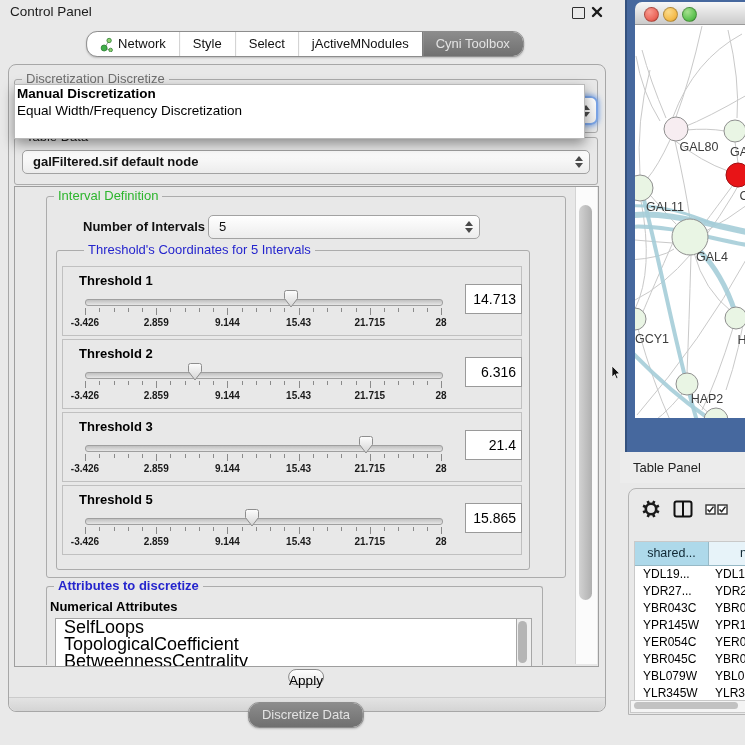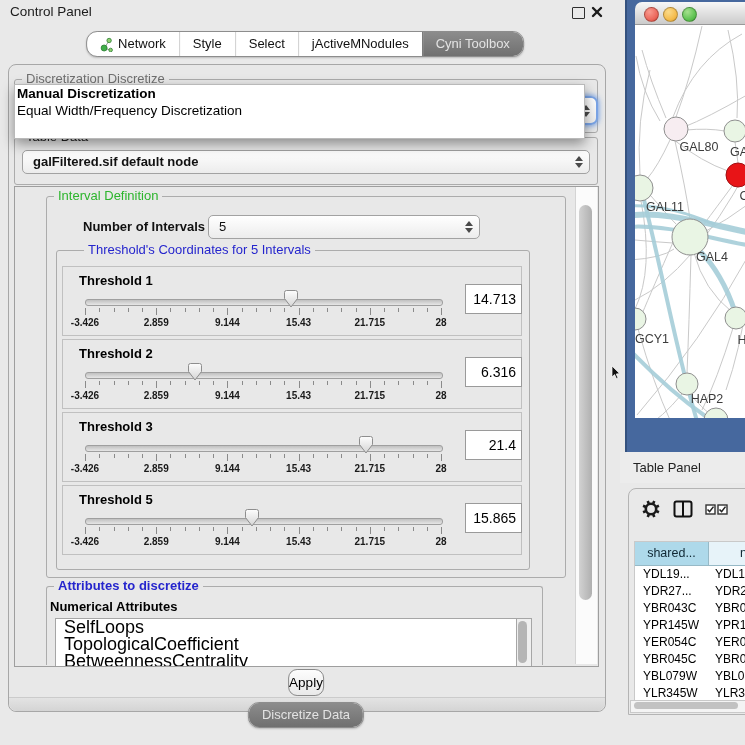--- a/index.html
+++ b/index.html
@@ -57,21 +57,21 @@
   .tick{position:absolute;width:1px;background:#8a8a8a;}
   .ticklab{position:absolute;top:50px;transform:translateX(-50%);font-size:10px;font-weight:bold;color:#1a1a1a;}
   .valbox{position:absolute;left:402px;top:17px;width:50px;height:28px;background:#fff;border:1px solid #9a9a9a;
           font-size:14px;text-align:right;line-height:28px;padding-right:5px;color:#000;}
   
   #attr-list{left:55px;top:618px;width:461px;height:47px;background:#fff;border:1px solid #a6a6a6;border-bottom:none;overflow:hidden;}
   .attr-item{height:17px;line-height:17px;font-size:18px;padding-left:8px;color:#000;white-space:nowrap;}
   #attr-vbar{left:516px;top:618px;width:14px;height:47px;background:#efefef;border:1px solid #a6a6a6;border-bottom:none;}
   #attr-vthumb{left:518px;top:621px;width:9px;height:42px;background:#b5b5b5;border-radius:5px;}
   
-  #apply-btn{left:306px;top:669px;transform:translateX(-50%);height:27px;padding:0 0;line-height:22px;
+  #apply-btn{left:306px;top:669px;transform:translateX(-50%);height:16px;padding:0 0;line-height:22px;
        background:linear-gradient(#fdfdfd,#e9e9e9);border:1px solid #8a8a8a;border-radius:9px;font-size:13.5px;color:#000;}
   
   #net-window{left:625px;top:0;width:120px;height:452px;background:#46689e;border-left:2px solid #34517e;}
   #net-titlebar{position:absolute;left:8px;top:2px;right:0;height:22px;border-radius:7px 0 0 0;
        background:linear-gradient(#f7f7f7,#cbcbcb);border-bottom:1px solid #999;}
   .light{position:absolute;top:5px;width:13px;height:13px;border-radius:50%;border:0.5px solid rgba(0,0,0,.25);}
   #net-canvas{position:absolute;left:8px;top:25px;right:0;height:393px;background:#fff;}
   
   #tp-title{left:620px;top:452px;width:125px;height:31px;background:#ececec;}
   #tp-title span{position:absolute;left:13px;top:8px;font-size:13px;color:#222;}

